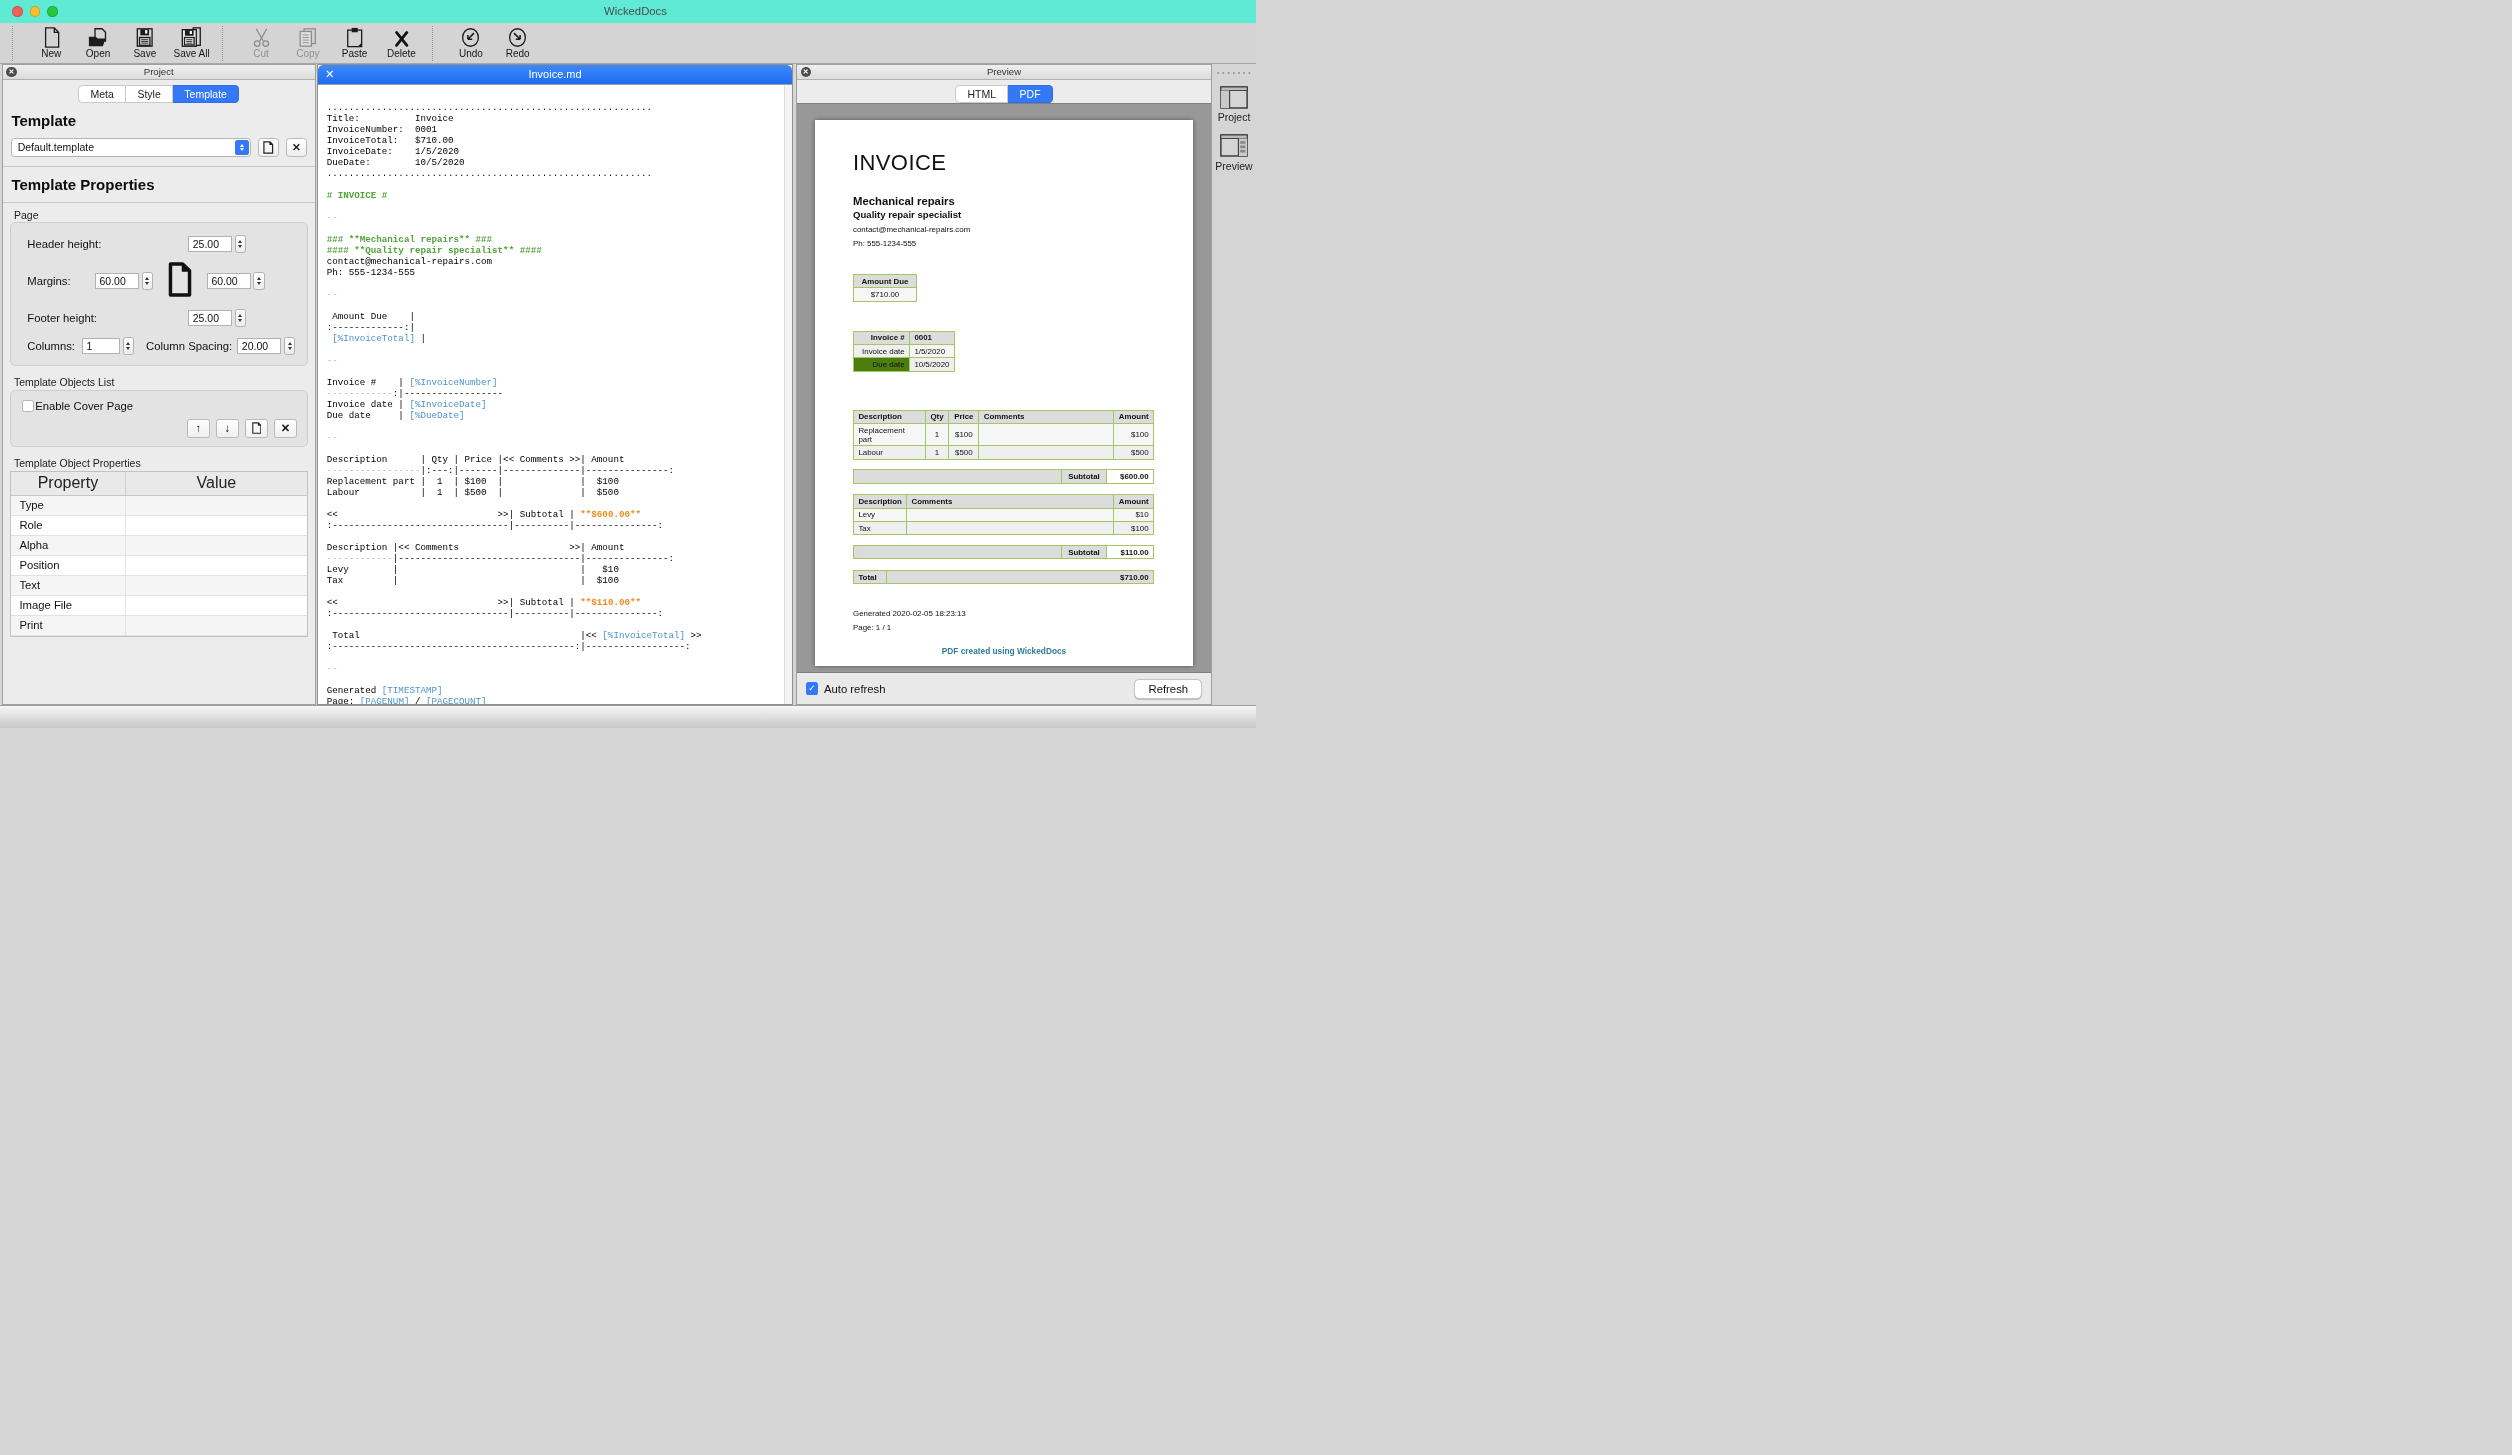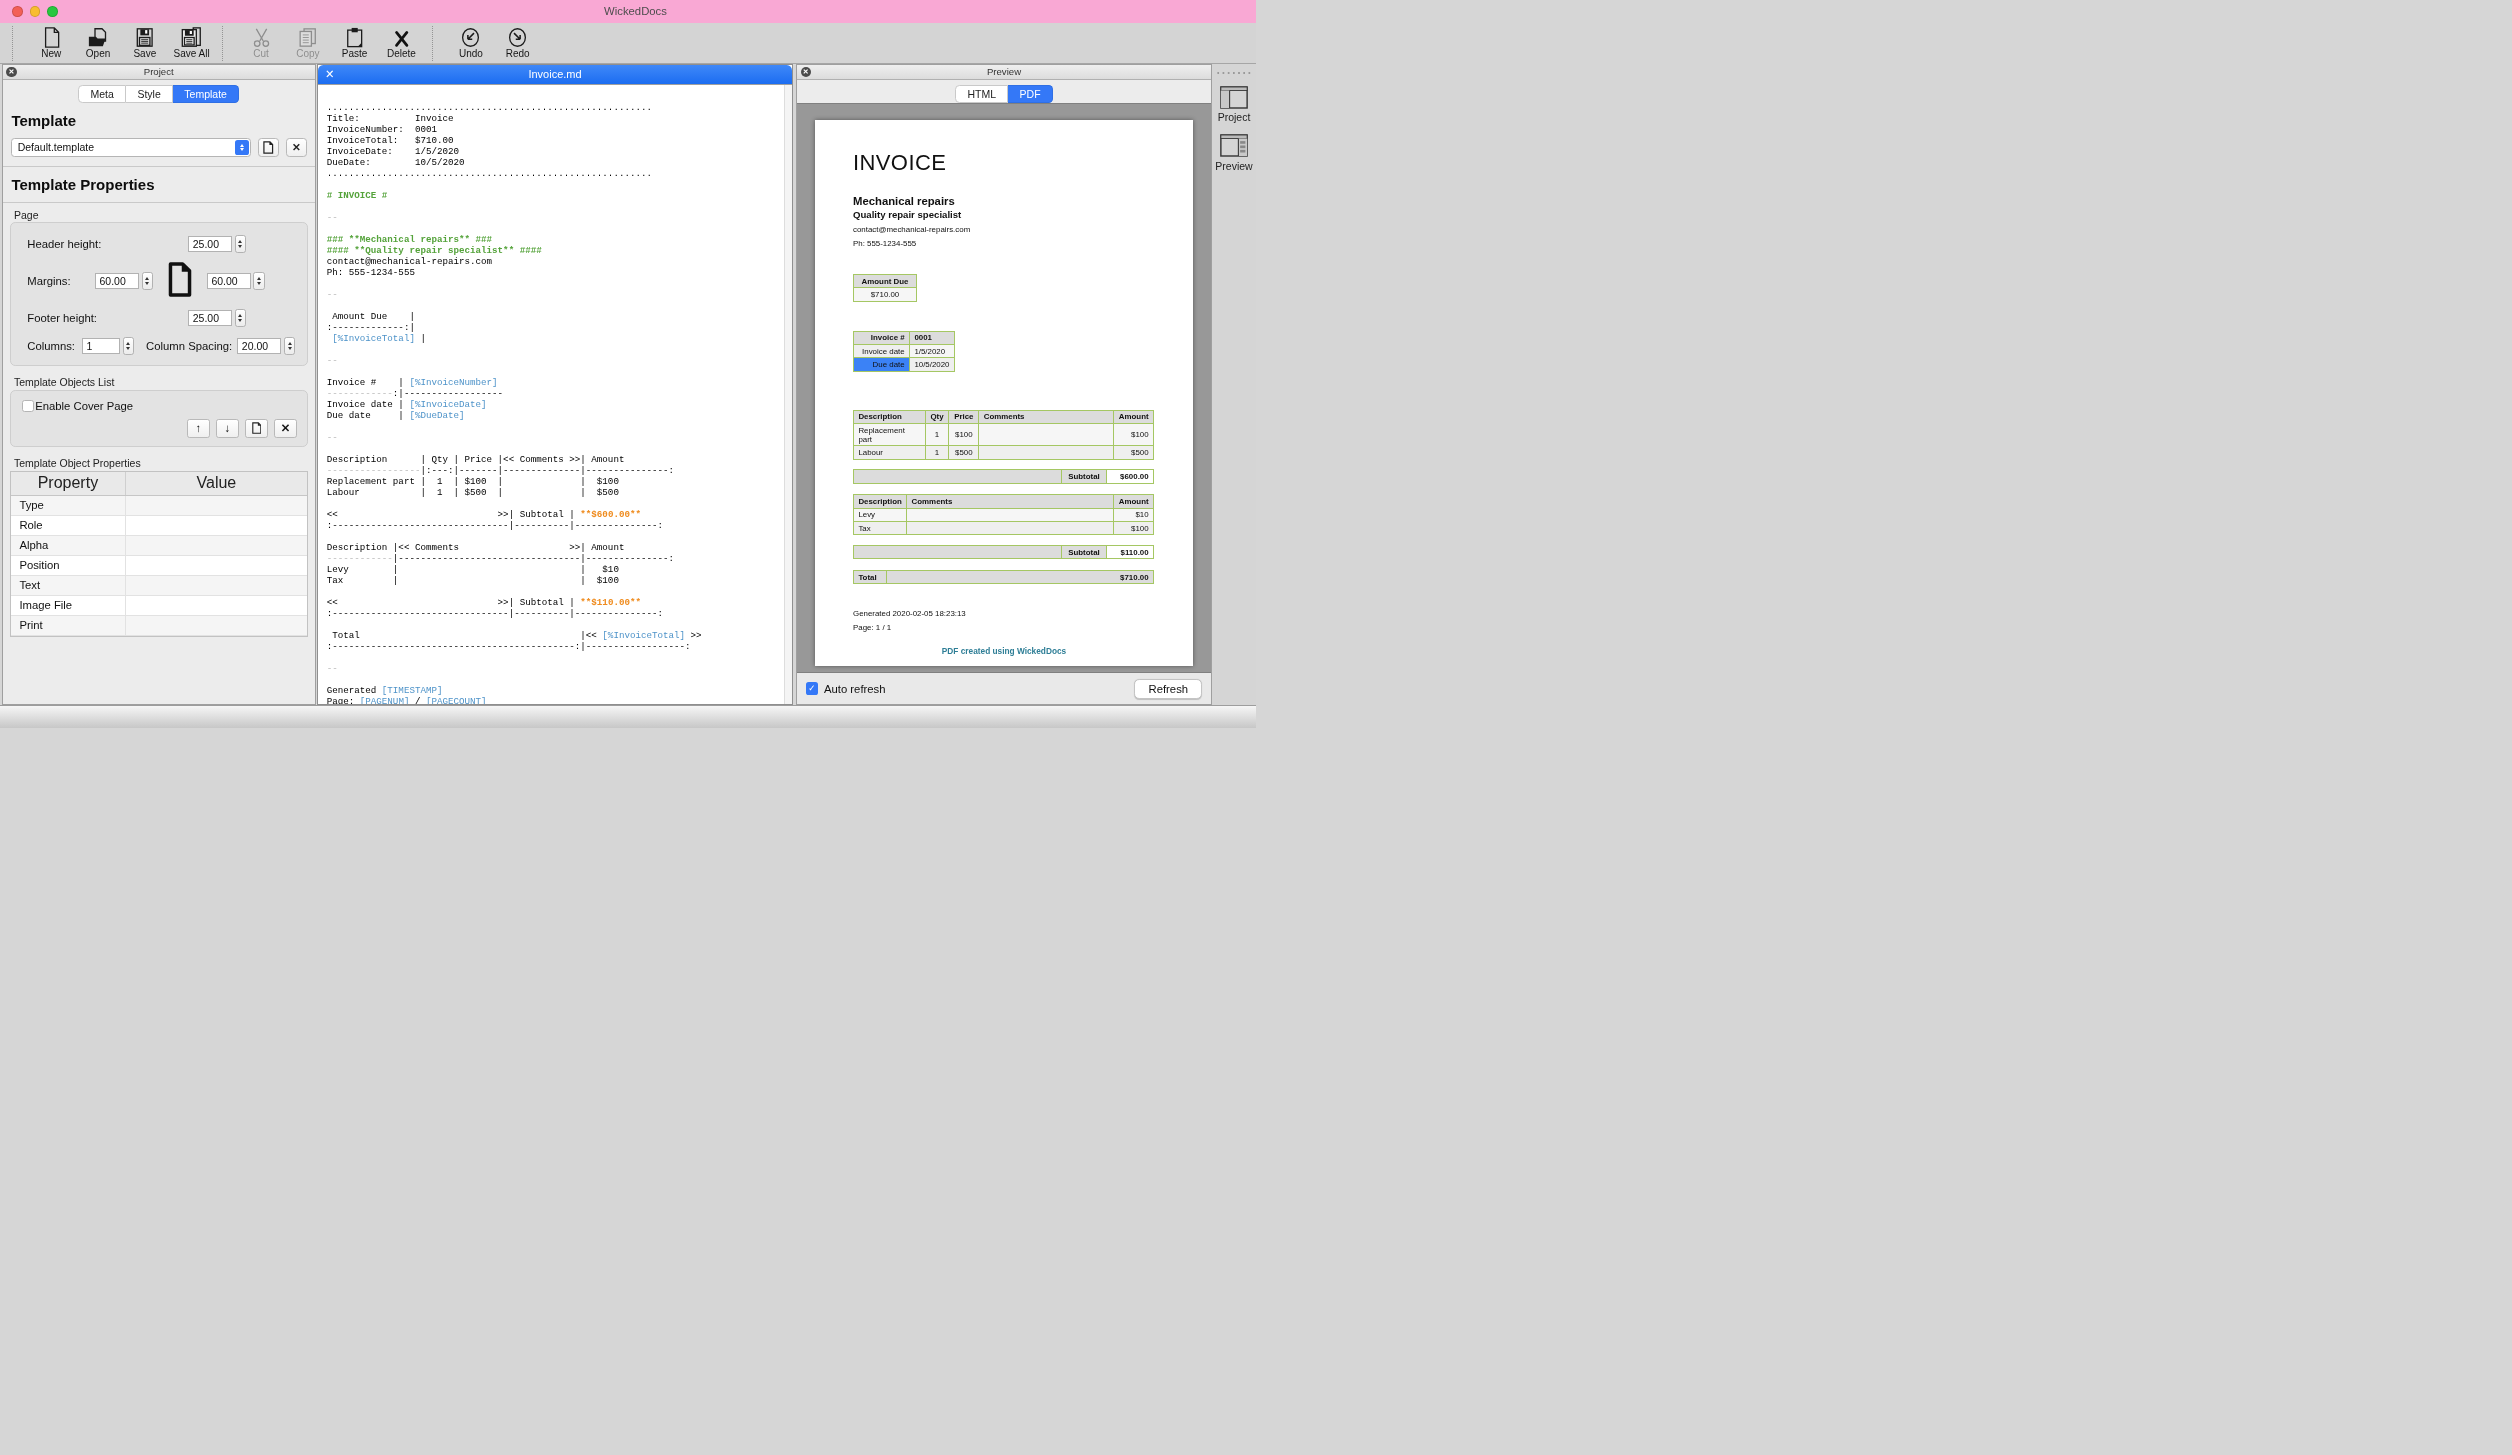--- a/index.html
+++ b/index.html
@@ -1,20 +1,20 @@
 <!DOCTYPE html>
 <html style="--accent: #3478f7; --green: #55a33b; --sblue: #4e93c9; --orange: #ef8b1d; --sgray: #b9b9b9; --tgreen: #a5c763; --teal: #2e7e96;font-size:14px"><head>
 <meta charset="utf-8">
 <style>
   :root{ --accent:#3478f7; --green:#55a33b; --sblue:#4e93c9; --orange:#ef8b1d; --sgray:#b9b9b9; --tgreen:#a5c763; --teal:#2e7e96; }
   *{box-sizing:border-box; margin:0; padding:0;}
   html,body{width:1256px;height:728px;}
   body{background:#d6d6d6;font-family:"Liberation Sans",sans-serif;overflow:hidden;position:relative;color:#111;}
   
-  .titlebar{height:23px;background:#f9a8d4;position:relative;padding-left:15px;}
+  .titlebar{height:23px;background:#5eead4;position:relative;padding-left:15px;}
   .titlebar .wtitle{text-align:center;font-size:11.3px;line-height:23px;color:#4d4d4d;}
   .traffic{position:absolute;left:12.2px;top:6.1px;display:flex;gap:7px;}
   .light{width:10.5px;height:10.5px;border-radius:50%;border:0.9px solid rgba(0,0,0,.15);}
   .toolbar{height:41px;background:#d4d4d4;border-bottom:0.9px solid #a6a6a6;display:flex;align-items:flex-start;padding:1.7px 5.2px 0 5.2px;}
   .tsep{width:8.7px;height:35px;border-left:0.9px dotted #949494;margin:0.9px 7px 0 7px;}
   .titem{display:flex;flex-direction:column;align-items:center;min-width:38px;margin:0 4.4px;}
   .titem .ic{height:23px;display:flex;align-items:flex-end;justify-content:center;}
   .titem .lb{font-size:10px;color:#161616;margin-top:0;}
   .titem.disabled{opacity:.38;}
   .ic svg{display:block;}
@@ -411,21 +411,21 @@
             <tbody id="info-table">
               <tr>
                 <td class="hd ra" style="width: 56px;">Invoice #</td>
                 <td class="hd" style="width: 45px;">0001</td>
               </tr>
               <tr>
                 <td class="ra bd" style="width: 56px; background: rgb(239, 239, 239);">Invoice date</td>
                 <td class="bd" style="width: 45px;">1/5/2020</td>
               </tr>
               <tr>
-                <td class="ra bd" style="width: 56px; background: #3b82f6;">Due date</td>
+                <td class="ra bd" style="width: 56px; background: #4d7c0f;">Due date</td>
                 <td class="bd" style="width: 45px;">10/5/2020</td>
               </tr>
             </tbody>
           </table>
 
         <table class="pv mt44" style="width:301px;">
             <tbody id="items-table">
               <tr>
                 <td class="hd" style="width: 72px; text-align: left;">Description</td>
                 <td class="hd" style="width: 23.6px; text-align: center;">Qty</td>

